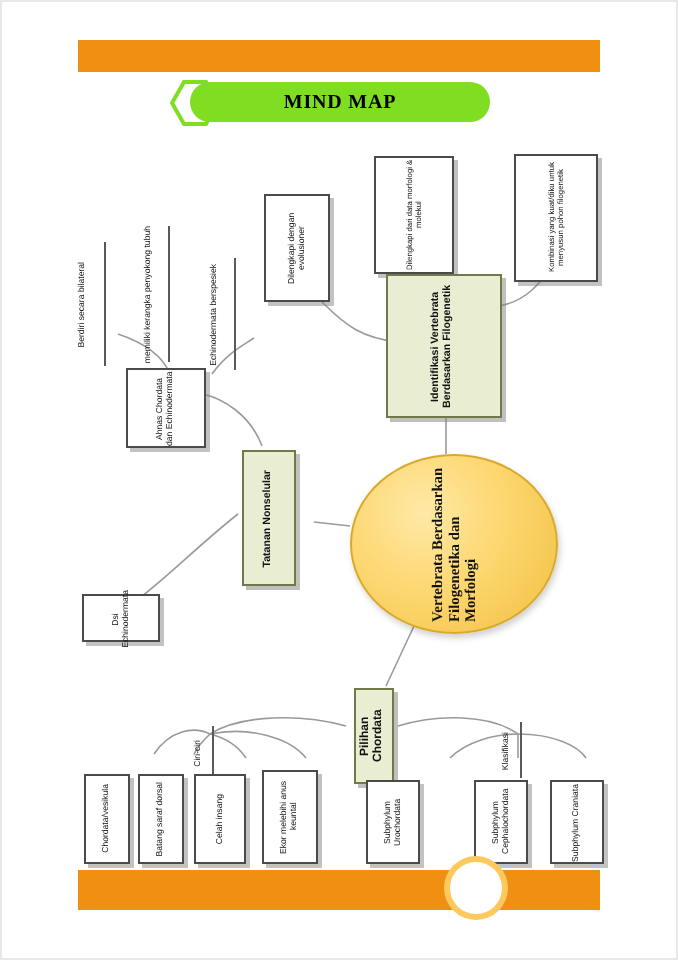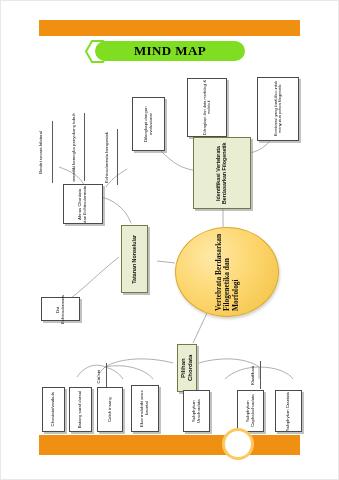--- a/index.html
+++ b/index.html
@@ -61,21 +61,21 @@
     position: absolute;
     left: 94px; top: 40px;
     width: 150px; height: 20px;
     background: #7fdd22;
     border-radius: 10px;
     display: flex;
     align-items: center;
     justify-content: center;
   }
   #title-pill .title-text {
-    font-size: 13px;
+    font-size: 10px;
     font-weight: bold;
     color: #000;
     font-family: "Liberation Serif", serif;
     letter-spacing: 0.4px;
   }
   #title-hex {
     position: absolute;
     left: 84px; top: 39px;
     width: 25px; height: 23px;
   }

